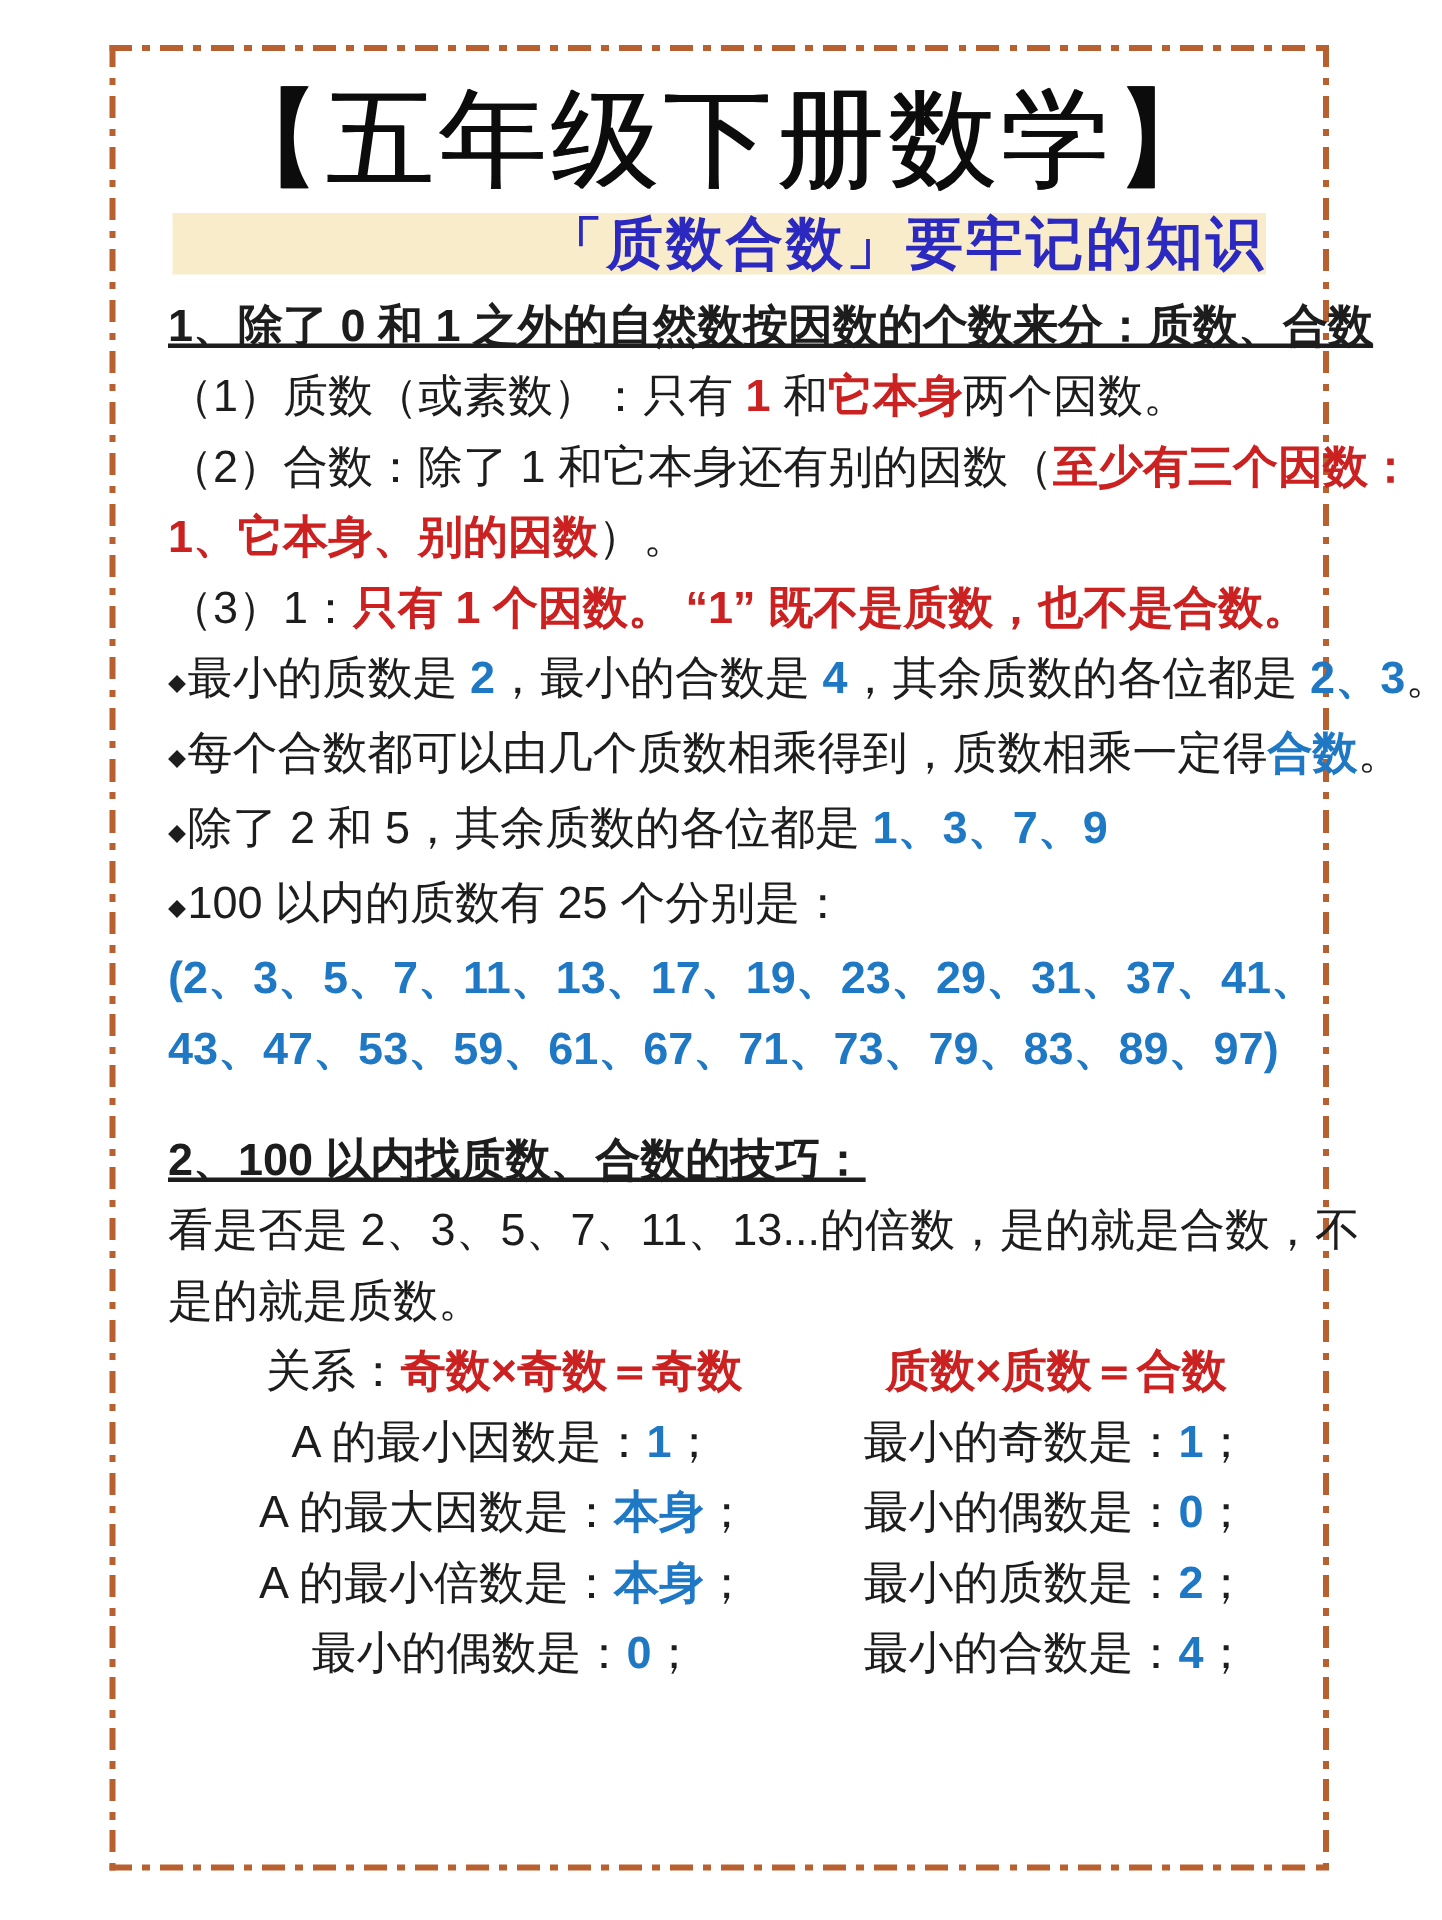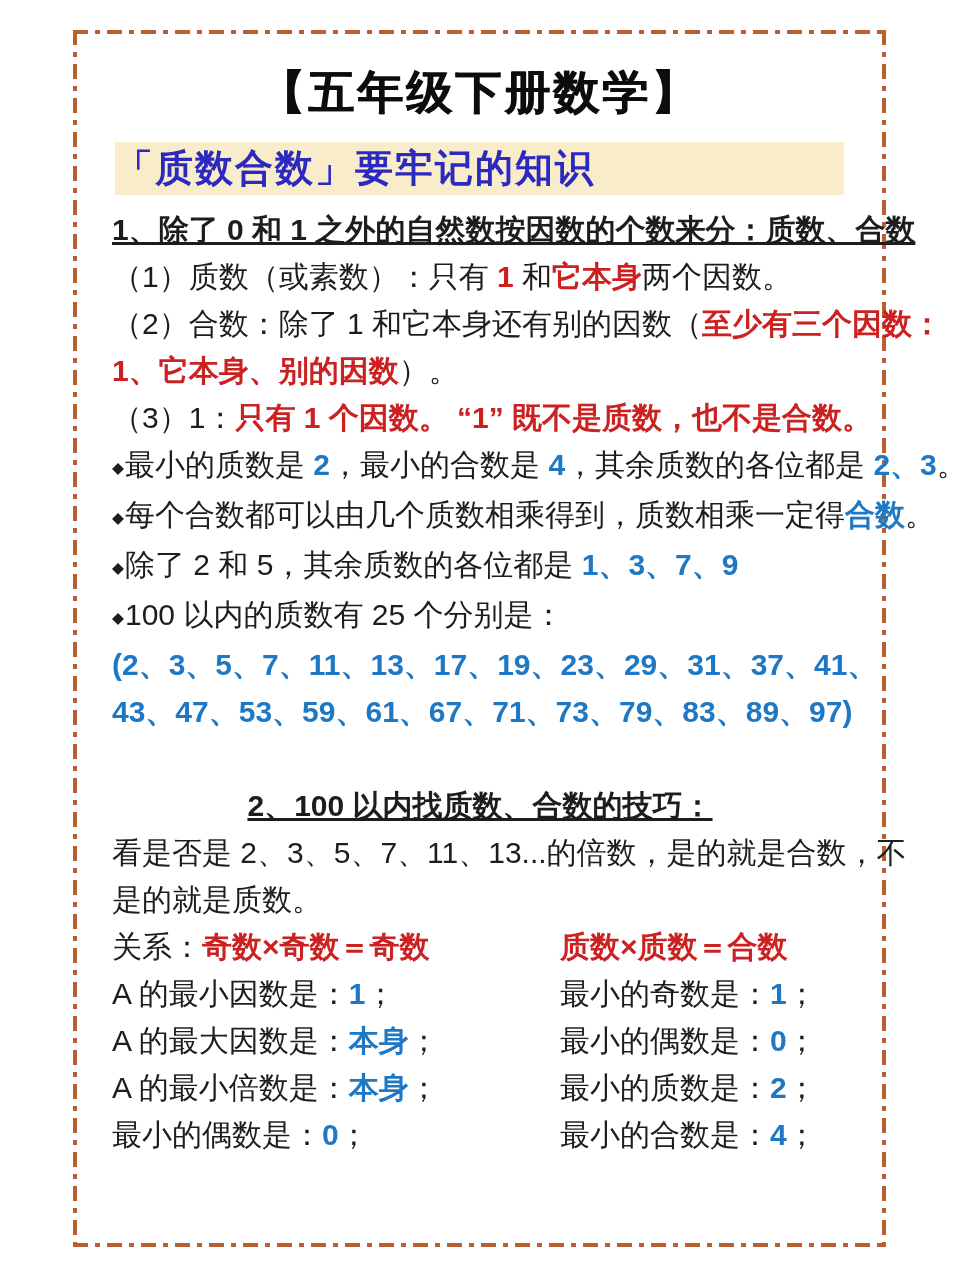--- a/index.html
+++ b/index.html
@@ -28,44 +28,44 @@
   #frame-top{left:73px;top:30px;width:813px;}
   #frame-bottom{left:73px;top:1243px;width:813px;}
   #frame-left{left:73px;top:30px;height:1217px;}
   #frame-right{left:882px;top:30px;height:1217px;}
 
   .sheet{position:absolute;left:73px;top:30px;width:813px;height:1217px;}
 
   .doc-title{
     margin-top:22px;text-align:center;
     font-family:"DejaVu Serif","Liberation Serif",serif;
-    font-weight:700;font-size:46px;line-height:80px;color:#0c0c0c;
+    font-weight:400;font-size:72px;line-height:80px;color:#0c0c0c;
     letter-spacing:3px;
     text-shadow:1px 0 0 #0c0c0c;
   }
   .subtitle-bar{
-    margin:10px 42px 0 42px;height:53px;background:var(--cream);
-    display:flex;align-items:center;justify-content:flex-start;
+    margin:10px 42px 0 42px;height:41px;background:var(--cream);
+    display:flex;align-items:center;justify-content:flex-end;
   }
   .subtitle-text{
     font-family:"DejaVu Serif","Liberation Serif",serif;
     font-weight:700;font-size:38px;color:var(--subtitle-blue);
     letter-spacing:2px;
   }
 
   .content{padding:11px 38px 0 39px;font-size:30px;line-height:47px;}
   .line{white-space:nowrap;}
   .line.heading{font-weight:700;text-decoration:underline;}
-  .line.gap{margin-top:47px;text-align:center;}
+  .line.gap{margin-top:27px;}
 
   .s-red{color:var(--red);font-weight:700;}
   .s-blue{color:var(--blue);font-weight:700;}
   .bullet{font-size:0.52em;vertical-align:2px;letter-spacing:1px;}
 
-  .fact-row{display:grid;grid-template-columns:448px 1fr;line-height:47px;}
+  .fact-row{display:grid;grid-template-columns:448px 1fr;line-height:47px;text-align:center;}
   .fact-cell{white-space:nowrap;}
 </style>
 </head>
 <body>
 
 <div id="frame-top" class="frame h"></div>
 <div id="frame-bottom" class="frame h"></div>
 <div id="frame-left" class="frame v"></div>
 <div id="frame-right" class="frame v"></div>
 

